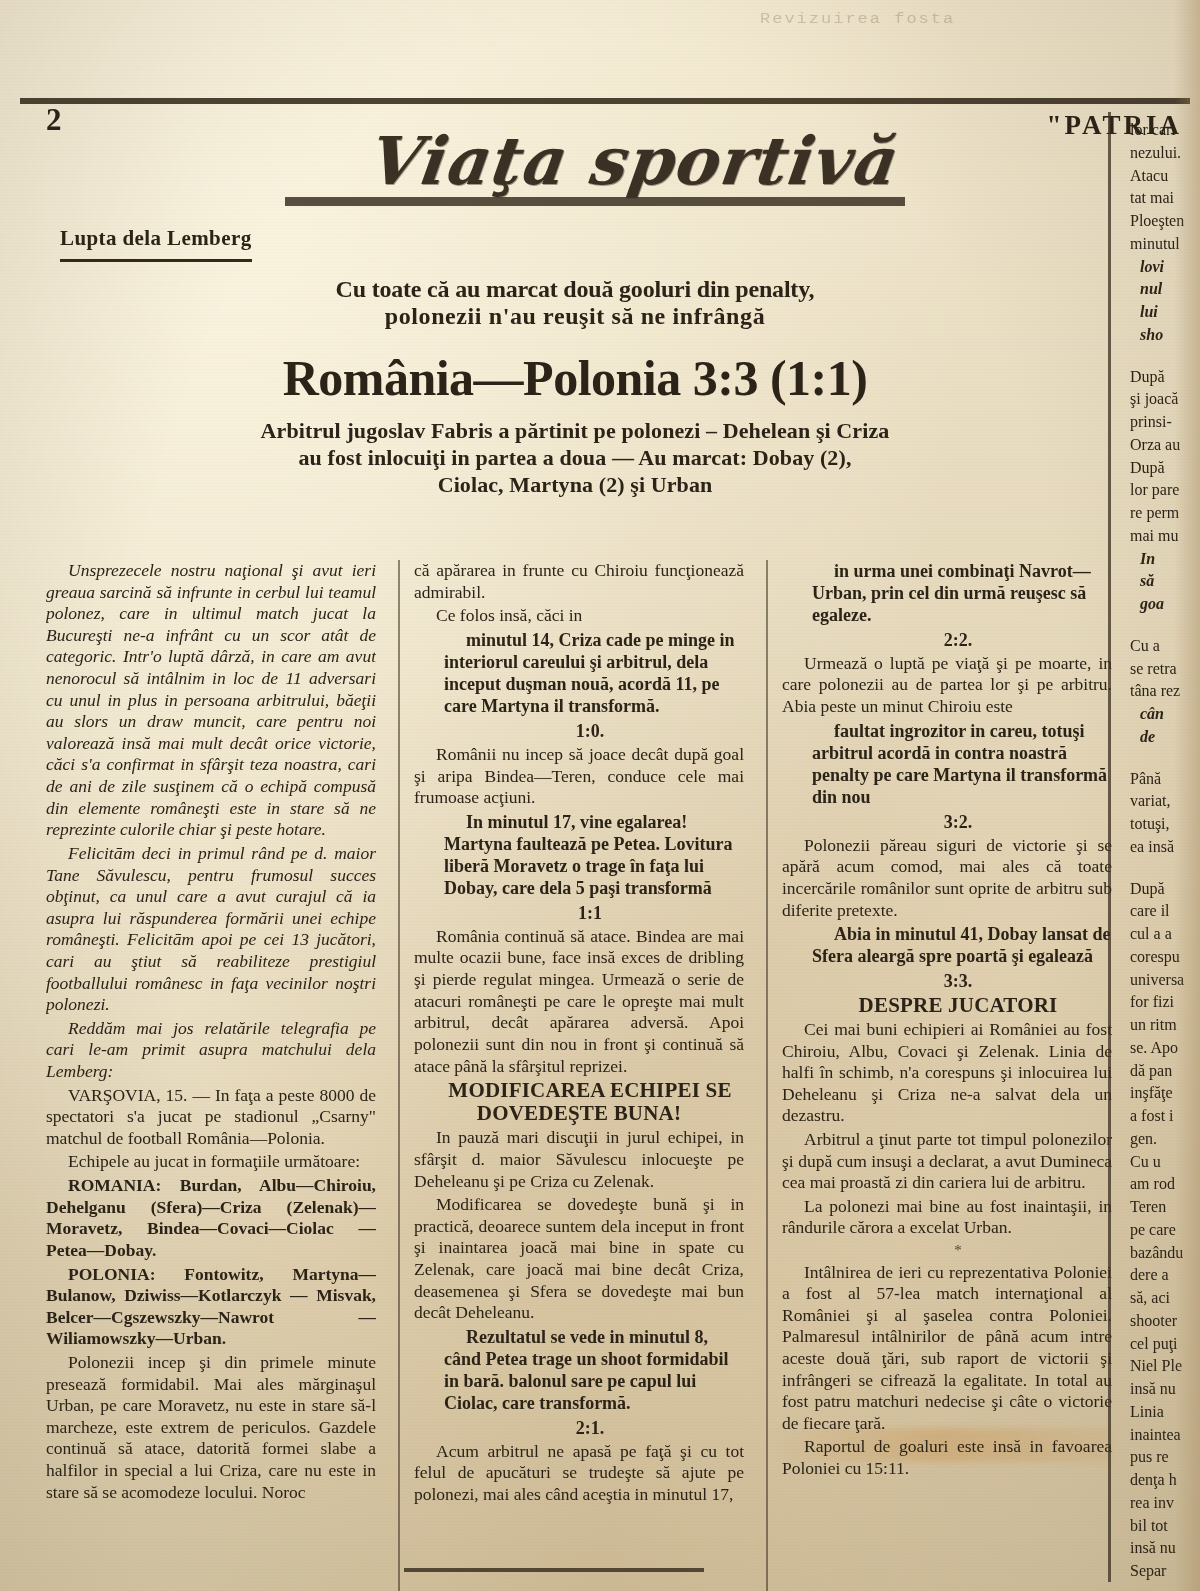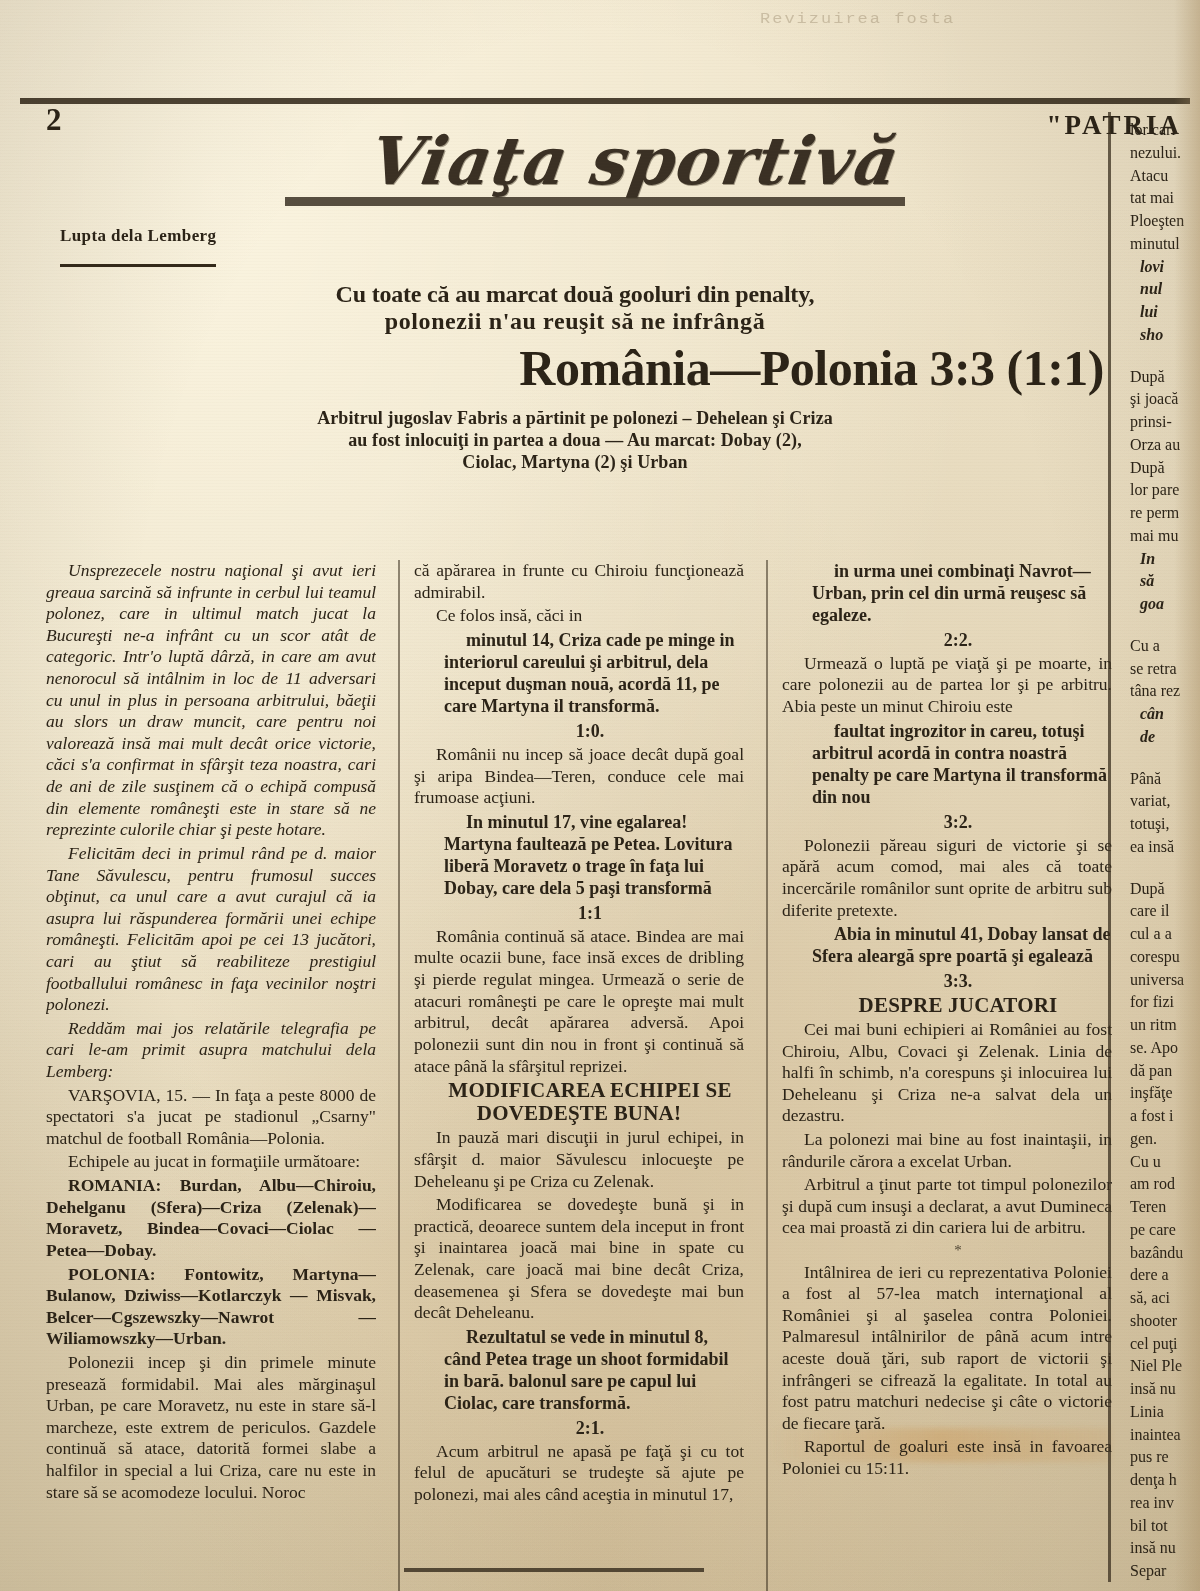--- a/index.html
+++ b/index.html
@@ -74,39 +74,39 @@
     margin:8px 0 0 0;
     padding-left:120px;
   }
   .script-underline{
     width:620px;height:9px;background:#3b3124;opacity:.85;
     margin:2px auto 0 auto;position:relative;left:20px;
   }
 
   .kicker{
     display:inline-block;
-    font-weight:bold;font-size:17px;letter-spacing:.4px;
+    font-weight:bold;font-size:21px;letter-spacing:.4px;
     border-bottom:3px solid #33291a;
-    padding-bottom:18px;
+    padding-bottom:8px;
     margin:20px 0 14px 14px;
   }
   .head1{
     text-align:center;font-weight:bold;
     font-size:24px;line-height:1.12;letter-spacing:-.2px;
     margin:0 0 6px 0;
   }
   .head1 .l2{display:block;letter-spacing:.6px;}
   .score{
-    text-align:right;font-weight:bold;
+    text-align:center;font-weight:bold;
     font-size:50px;line-height:1.1;letter-spacing:-.5px;
-    margin:6px 0 12px 0;
+    margin:21px 0 12px 0;
   }
   .deck{
     text-align:center;font-weight:bold;
-    font-size:18px;line-height:1.22;letter-spacing:.1px;
+    font-size:22px;line-height:1.22;letter-spacing:.1px;
     margin:0 0 14px 0;
   }
   .deck span{display:block;}
 
   
   .cols{
     position:absolute;left:46px;top:560px;width:1070px;height:1050px;
   }
   .col{
     position:absolute;top:0;width:330px;height:1048px;
@@ -242,22 +242,22 @@
       <p class="blk">in urma unei combinaţi Navrot—Urban, prin cel din urmă reuşesc să egaleze.</p>
       <p class="scoreline">2:2.</p>
       <p>Urmează o luptă pe viaţă  şi  pe moarte, in care polonezii au de partea lor şi pe arbitru. Abia peste un minut Chiroiu este</p>
       <p class="blk">faultat ingrozitor in careu, totuşi arbitrul acordă in contra noastră penalty pe care Martyna il transformă din nou</p>
       <p class="scoreline">3:2.</p>
       <p>Polonezii păreau siguri de victorie şi se apără acum comod, mai ales că toate  incercările  românilor sunt oprite de arbitru sub diferite pretexte.</p>
       <p class="blk">Abia in minutul  41,  Dobay lansat de Sfera aleargă spre poartă şi egalează</p>
       <p class="scoreline">3:3.</p>
       <p class="subhead">DESPRE JUCATORI</p>
       <p>Cei mai buni echipieri ai României au fost Chiroiu, Albu, Covaci şi Zelenak. Linia de halfi în schimb, n'a corespuns şi inlocuirea lui Deheleanu şi Criza ne-a salvat dela un dezastru.</p>
+      <p>Arbitrul a ţinut parte tot timpul polonezilor şi după cum insuşi a declarat, a avut Dumineca cea mai proastă zi din cariera lui de arbitru.</p>
       <p>La polonezi mai bine au fost inaintaşii, in rândurile cărora a excelat Urban.</p>
-      <p>Arbitrul a ţinut parte tot timpul polonezilor şi după cum insuşi a declarat, a avut Dumineca cea mai proastă zi din cariera lui de arbitru.</p>
       <p class="dingbat">*</p>
       <p>Intâlnirea de ieri cu reprezentativa Poloniei a fost al 57-lea match internaţional al României şi al şaselea contra Poloniei. Palmaresul intâlnirilor de până acum intre aceste două ţări, sub raport de victorii şi infrângeri se cifrează la egalitate. In total au fost patru matchuri nedecise şi câte o victorie de fiecare ţară.</p>
       <p>Raportul de goaluri este insă in favoarea Poloniei cu 15:11.</p>
     </div>
   </div>
 
   <div class="vrule vr3" style="position:absolute;left:1108px;top:112px;height:1470px;"></div>
 
   <div class="col4">
     <p>lor cari</p>

